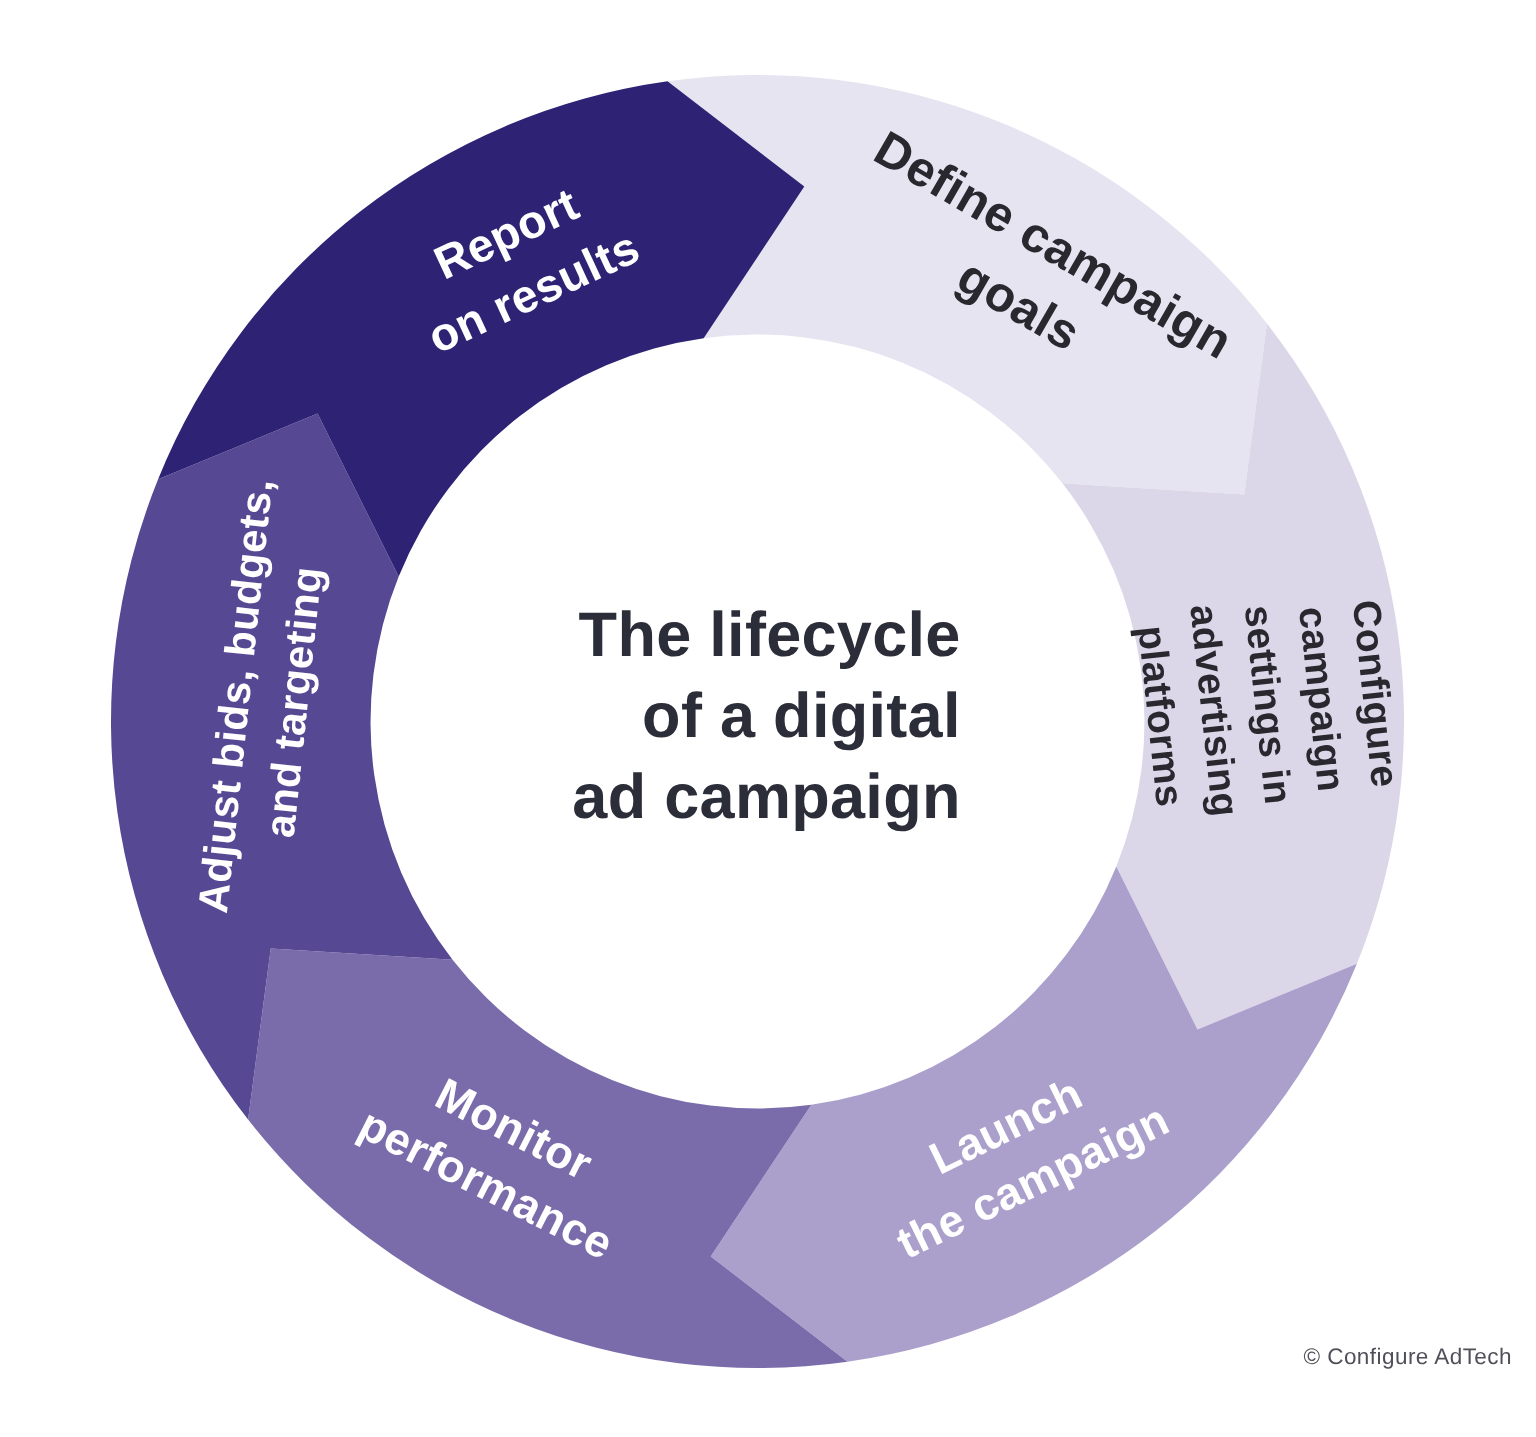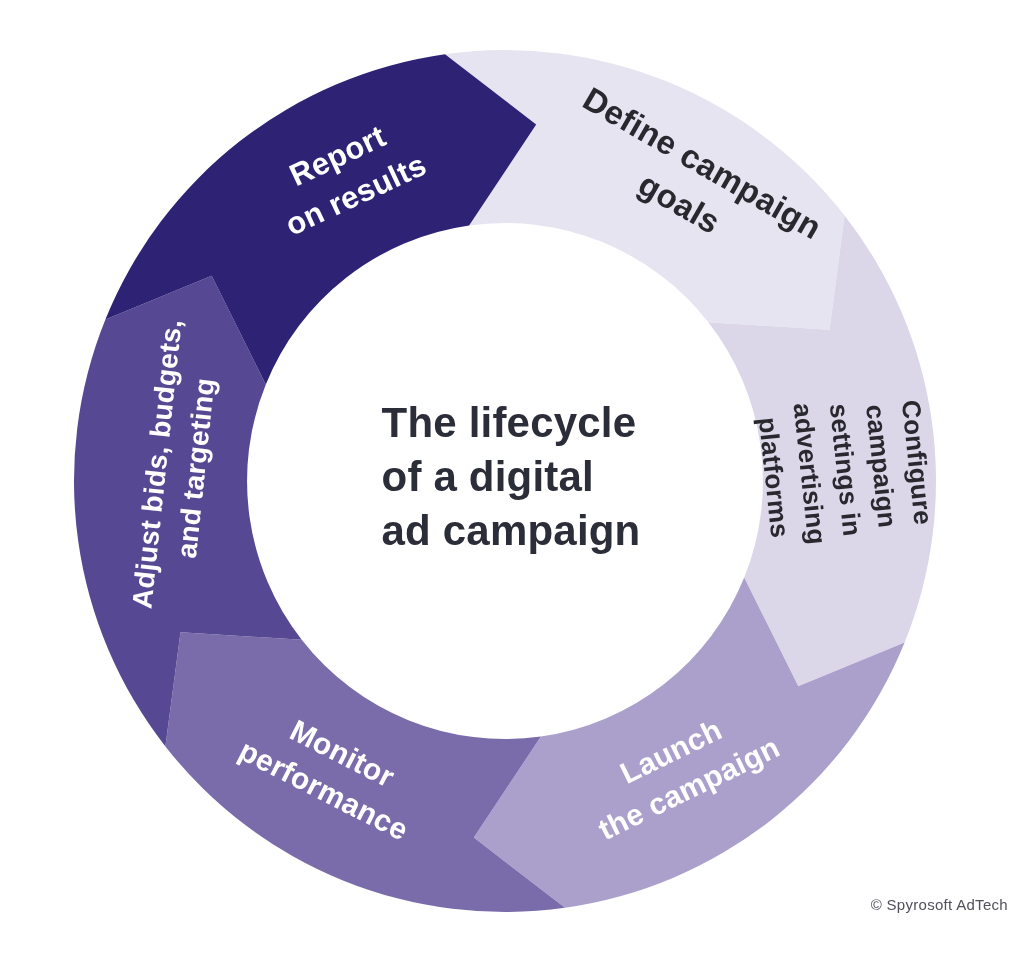--- a/index.html
+++ b/index.html
@@ -20,21 +20,21 @@
   .lbl-define   {left:691px;top:183px;font-size:33px;transform:translate(-50%,-50%) rotate(30deg);}
   .lbl-configure{left:845px;top:470px;font-size:26px;transform:translate(-50%,-50%) rotate(84deg);}
   .lbl-launch   {left:680px;top:770px;font-size:30px;transform:translate(-50%,-50%) rotate(-26deg);}
   .lbl-monitor  {left:333px;top:772px;font-size:30px;transform:translate(-50%,-50%) rotate(27deg);}
   .lbl-adjust   {left:177px;top:466px;font-size:28px;transform:translate(-50%,-50%) rotate(-84deg);}
   .lbl-report   {left:347px;top:176px;font-size:31px;transform:translate(-50%,-50%) rotate(-25deg);}
   .center-title{
     position:absolute;z-index:2;left:511px;top:477px;
     transform:translate(-50%,-50%);
     font-size:42px;font-weight:700;line-height:1.28;
-    white-space:pre-line;text-align:left;
+    white-space:pre-line;text-align:right;
     color:#2b2d38;letter-spacing:0.2px;
   }
   .copyright{
     position:absolute;z-index:2;right:16px;top:896px;
     font-size:15px;color:#50505a;letter-spacing:0.3px;
   }
 </style>
 </head>
 <body>
 
@@ -60,15 +60,15 @@
 performance</div>
   <div class="lbl lbl-adjust" style="color: rgb(255, 255, 255);">Adjust bids, budgets,
 and targeting</div>
   <div class="lbl lbl-report" style="color: rgb(255, 255, 255);">Report
 on results</div>
 
   <div class="center-title">The lifecycle
 of a digital
 ad campaign</div>
 
-  <div class="copyright">© Spyrosoft AdTech</div>
+  <div class="copyright">© Configure AdTech</div>
 
 </div>
 
 </body></html>

